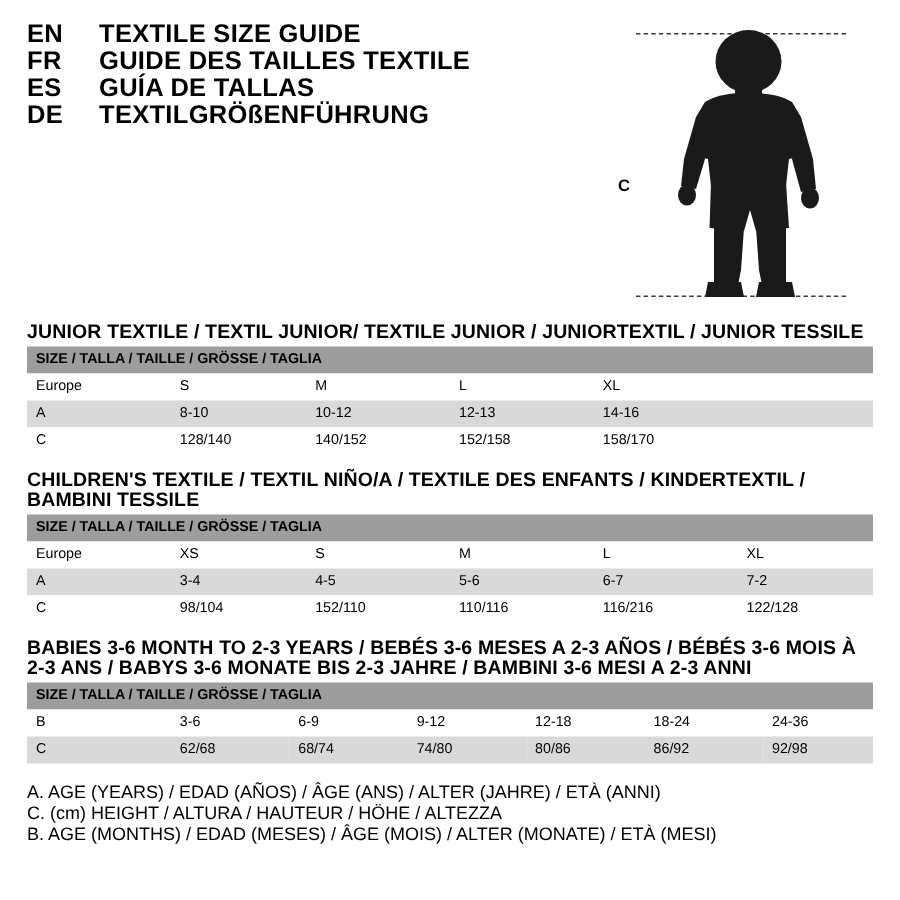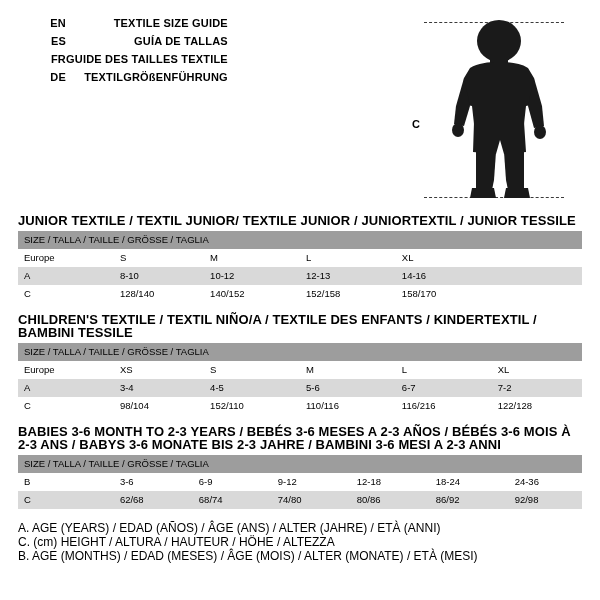--- a/index.html
+++ b/index.html
@@ -23,24 +23,23 @@
   }
 
   
   .header {
     display: flex;
     align-items: flex-start;
     height: 190px;
   }
   .lang-table {
     border-collapse: collapse;
-    font-size: 11px;
+    font-size: 17px;
     font-weight: bold;
     letter-spacing: 0.2px;
-    text-align: right;
   }
   .lang-table td {
     padding: 1px 0;
     vertical-align: top;
     line-height: 16px;
     white-space: nowrap;
   }
   .lang-code {
     width: 48px;
   }
@@ -93,21 +92,21 @@
     table-layout: fixed;
   }
   table.size-table td {
     padding: 3px 0 3px 6px;
     line-height: 12px;
     white-space: nowrap;
   }
   tr.band-head td {
     background: #9d9d9d;
     color: #000000;
-    font-weight: normal;
+    font-weight: bold;
   }
   tr.row-alt td {
     background: #d9d9d9;
   }
   tr.row-plain td {
     background: #ffffff;
   }
 
   
   .footer {
@@ -126,26 +125,26 @@
 <div class="page">
 
   <div class="header">
     <table class="lang-table">
       <tbody>
         <tr>
           <td class="lang-code">EN</td>
           <td>TEXTILE SIZE GUIDE</td>
         </tr>
         <tr>
+          <td class="lang-code">FR</td>
+          <td>GUIDE DES TAILLES TEXTILE</td>
+        </tr>
+        <tr>
           <td class="lang-code">ES</td>
           <td>GUÍA DE TALLAS</td>
-        </tr>
-        <tr>
-          <td class="lang-code">FR</td>
-          <td>GUIDE DES TAILLES TEXTILE</td>
         </tr>
         <tr>
           <td class="lang-code">DE</td>
           <td>TEXTILGRÖßENFÜHRUNG</td>
         </tr>
       </tbody>
     </table>
 
     <div class="figure-area">
       <div class="dash-line dash-top"></div>

